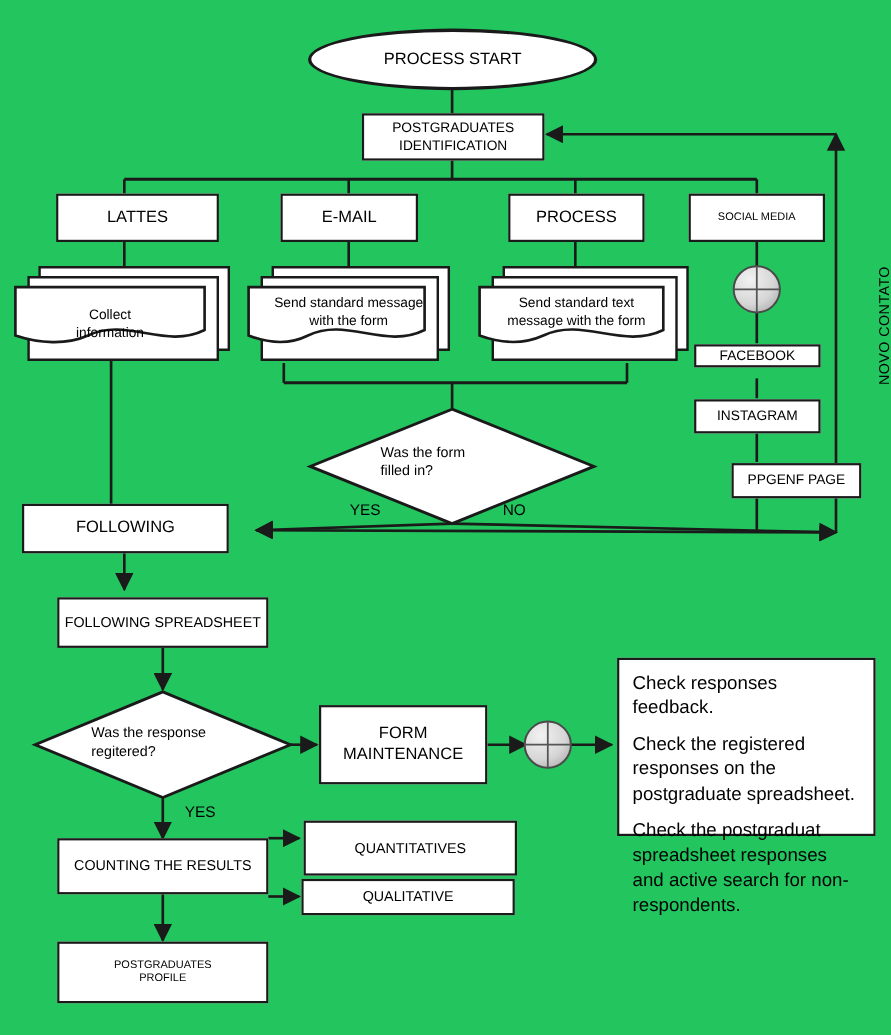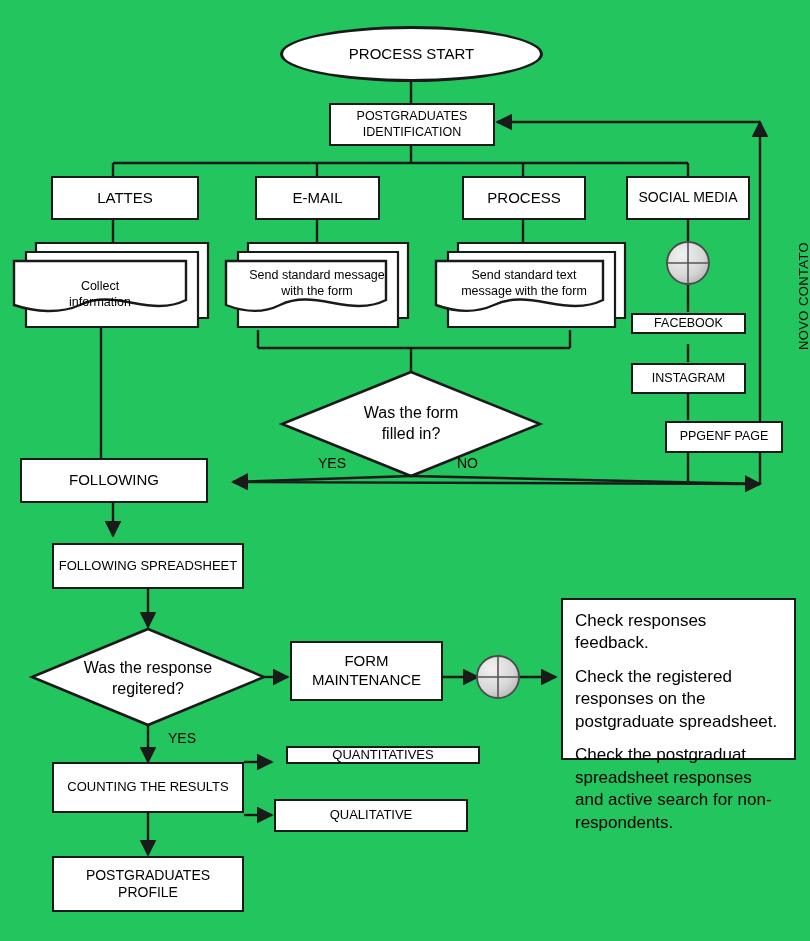--- a/index.html
+++ b/index.html
@@ -5,28 +5,28 @@
   html,body{margin:0;padding:0;background:#ffffff;}
   body{font-family:"Liberation Sans", sans-serif;color:#000;}
   #stage{position:relative;width:810px;height:941px;background:#22c55e;overflow:hidden;}
   #svgroot{position:absolute;left:0;top:0;width:810px;height:941px;}
   .node{position:absolute;box-sizing:border-box;display:flex;align-items:center;
         justify-content:center;text-align:center;background:#fff;
         border:2.5px solid #1a1a1a;line-height:1.25;}
   .lbl{display:block;padding:0 4px;}
   .oval{border-radius:50%;border-width:3px;}
   .f15{font-size:15px;}
-  .f14{font-size:14px;}
+  .f14{font-size:10px;}
   .f13{font-size:13px;}
   .f12{font-size:12.5px;}
   .txtbox{position:absolute;box-sizing:border-box;background:#fff;border:2.5px solid #1a1a1a;
           padding:10px 12px 8px 12px;font-size:17px;line-height:1.32;text-align:left;}
   .txtbox p{margin:0 0 11px 0;}
   .txtbox p:last-child{margin-bottom:17px;}
-  .diamond-label{position:absolute;text-align:center;font-size:16px;line-height:1.3;
+  .diamond-label{position:absolute;text-align:left;font-size:13px;line-height:1.3;
                  pointer-events:none;}
   .edgelabel{position:absolute;font-size:14px;background:transparent;}
   .rotlabel{position:absolute;font-size:13px;letter-spacing:.4px;
             transform-origin:left top;transform:rotate(-90deg);white-space:nowrap;}
   .doctext{position:absolute;text-align:center;font-size:12.5px;line-height:1.3;
            pointer-events:none;}
 </style>
 </head>
 <body>
 
@@ -204,30 +204,30 @@
   </div>
 
   <div class="node f15" style="left:20px;top:458px;width:188px;height:45px;">
     <span class="lbl">FOLLOWING</span>
   </div>
 
   <div class="node f13" style="left:52px;top:543px;width:192px;height:46px;">
     <span class="lbl">FOLLOWING SPREADSHEET</span>
   </div>
 
-  <div class="node f15" style="left:290px;top:641px;width:153px;height:60px;flex-direction:column;">
+  <div class="node f15" style="left:290px;top:641px;width:153px;height:72px;flex-direction:column;">
     <span class="lbl">FORM</span>
     <span class="lbl">MAINTENANCE</span>
   </div>
 
   <div class="node f13" style="left:52px;top:762px;width:192px;height:51px;text-align:right;">
     <span class="lbl">COUNTING THE RESULTS</span>
   </div>
 
-  <div class="node f13" style="left:286px;top:746px;width:194px;height:18px;">
+  <div class="node f13" style="left:276px;top:746px;width:194px;height:50px;">
     <span class="lbl">QUANTITATIVES</span>
   </div>
   <div class="node f13" style="left:274px;top:799px;width:194px;height:33px;">
     <span class="lbl">QUALITATIVE</span>
   </div>
 
   <div class="node f14" style="left:52px;top:856px;width:192px;height:56px;flex-direction:column;">
     <span class="lbl">POSTGRADUATES</span>
     <span class="lbl">PROFILE</span>
   </div>

